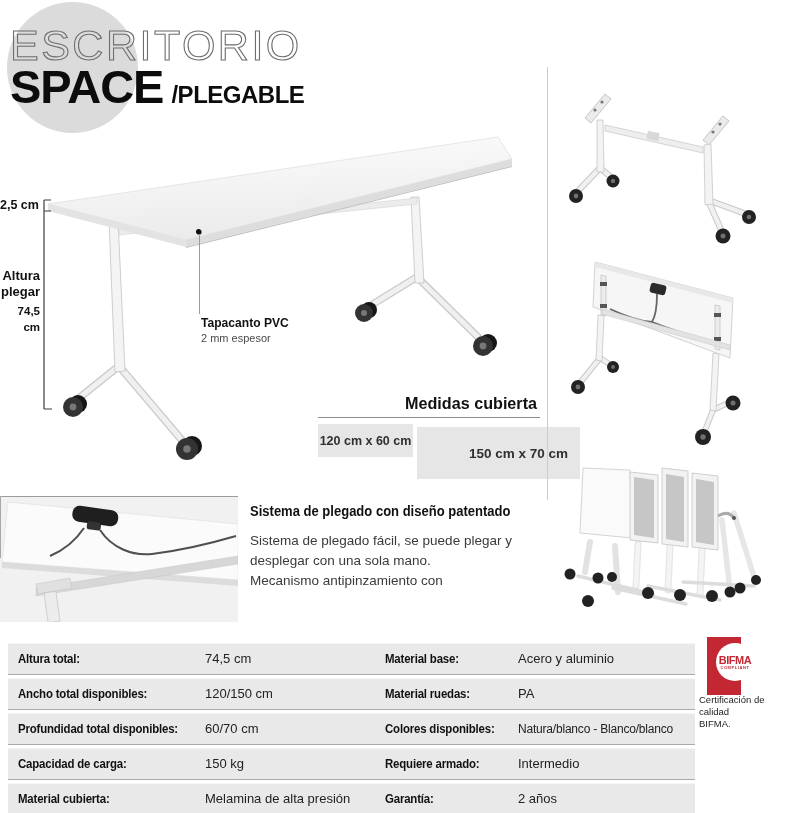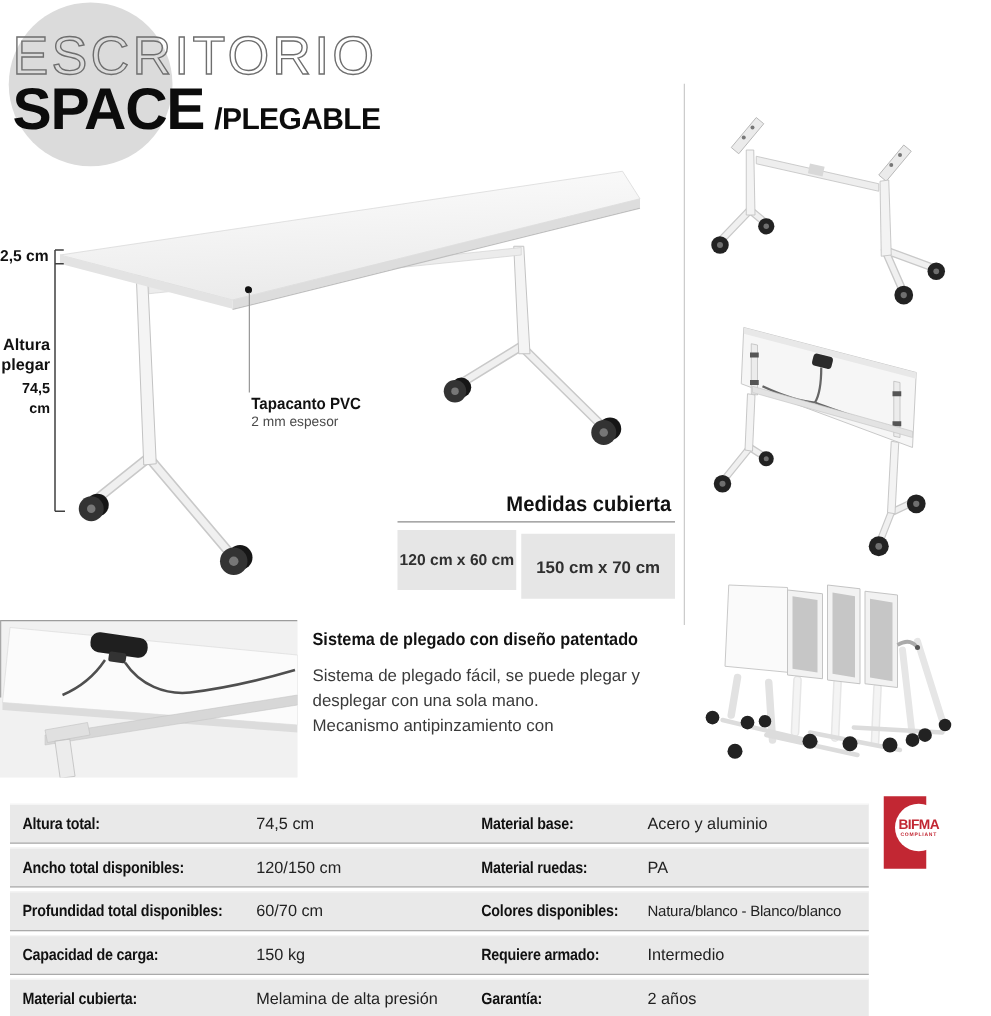--- a/index.html
+++ b/index.html
@@ -26,22 +26,22 @@
         transform:scaleX(.93);transform-origin:left;white-space:nowrap;}
   .tap-sub{position:absolute;left:201px;top:332px;font-size:11px;color:#4a4a4a;white-space:nowrap;}
   .tap-dot{position:absolute;left:196px;top:229px;width:5px;height:5px;border-radius:50%;background:#111;}
   .tap-line{position:absolute;left:199px;top:234px;width:1px;height:80px;background:#9a9a9a;}
   
   .medidas-title{position:absolute;left:330px;top:394px;width:207px;text-align:right;
         font-size:17px;font-weight:bold;transform:scaleX(.95);transform-origin:right;white-space:nowrap;}
   .medidas-rule{position:absolute;left:318px;top:417px;width:222px;height:1px;background:#8c8c8c;}
   .size-box{position:absolute;background:#e6e6e6;display:flex;align-items:center;justify-content:center;
         color:#303030;font-weight:bold;}
-  .size-box.s1{left:318px;top:424px;width:95px;height:48px;font-size:12.5px;}
-  .size-box.s2{left:417px;top:427px;width:123px;height:52px;font-size:13.5px;}
+  .size-box.s1{left:318px;top:424px;width:95px;height:33px;font-size:12.5px;}
+  .size-box.s2{left:417px;top:427px;width:123px;height:52px;font-size:13.5px;padding-left:40px;}
   
   .v-divider{position:absolute;left:547px;top:67px;width:1px;height:433px;background:#cccccc;}
   
   .fold-title{position:absolute;left:250px;top:503px;font-size:14px;font-weight:bold;
         transform:scaleX(.93);transform-origin:left;white-space:nowrap;}
   .fold-body{position:absolute;left:250px;top:531px;width:300px;font-size:13.5px;line-height:20px;color:#3a3a3a;}
   
   .spec{position:absolute;left:8px;top:643px;width:687px;}
   .spec-row{position:relative;height:30px;background:#e9e9e9;border-top:1px solid #f5f5f5;
         border-bottom:1px solid #aaa;margin-bottom:3px;}
@@ -293,14 +293,18 @@
       <span class="cell v2">2 años</span>
     </div>
   </div>
 
   <div class="bifma-badge">
     <div class="bifma-circle">
       <span class="bifma-word">BIFMA</span>
       <span class="bifma-compliant">COMPLIANT</span>
     </div>
   </div>
+  <div class="bifma-caption">
+    <span>Certificación de calidad</span><br>
+    <span>BIFMA.</span>
+  </div>
 
 </div>
 
 </body></html>

